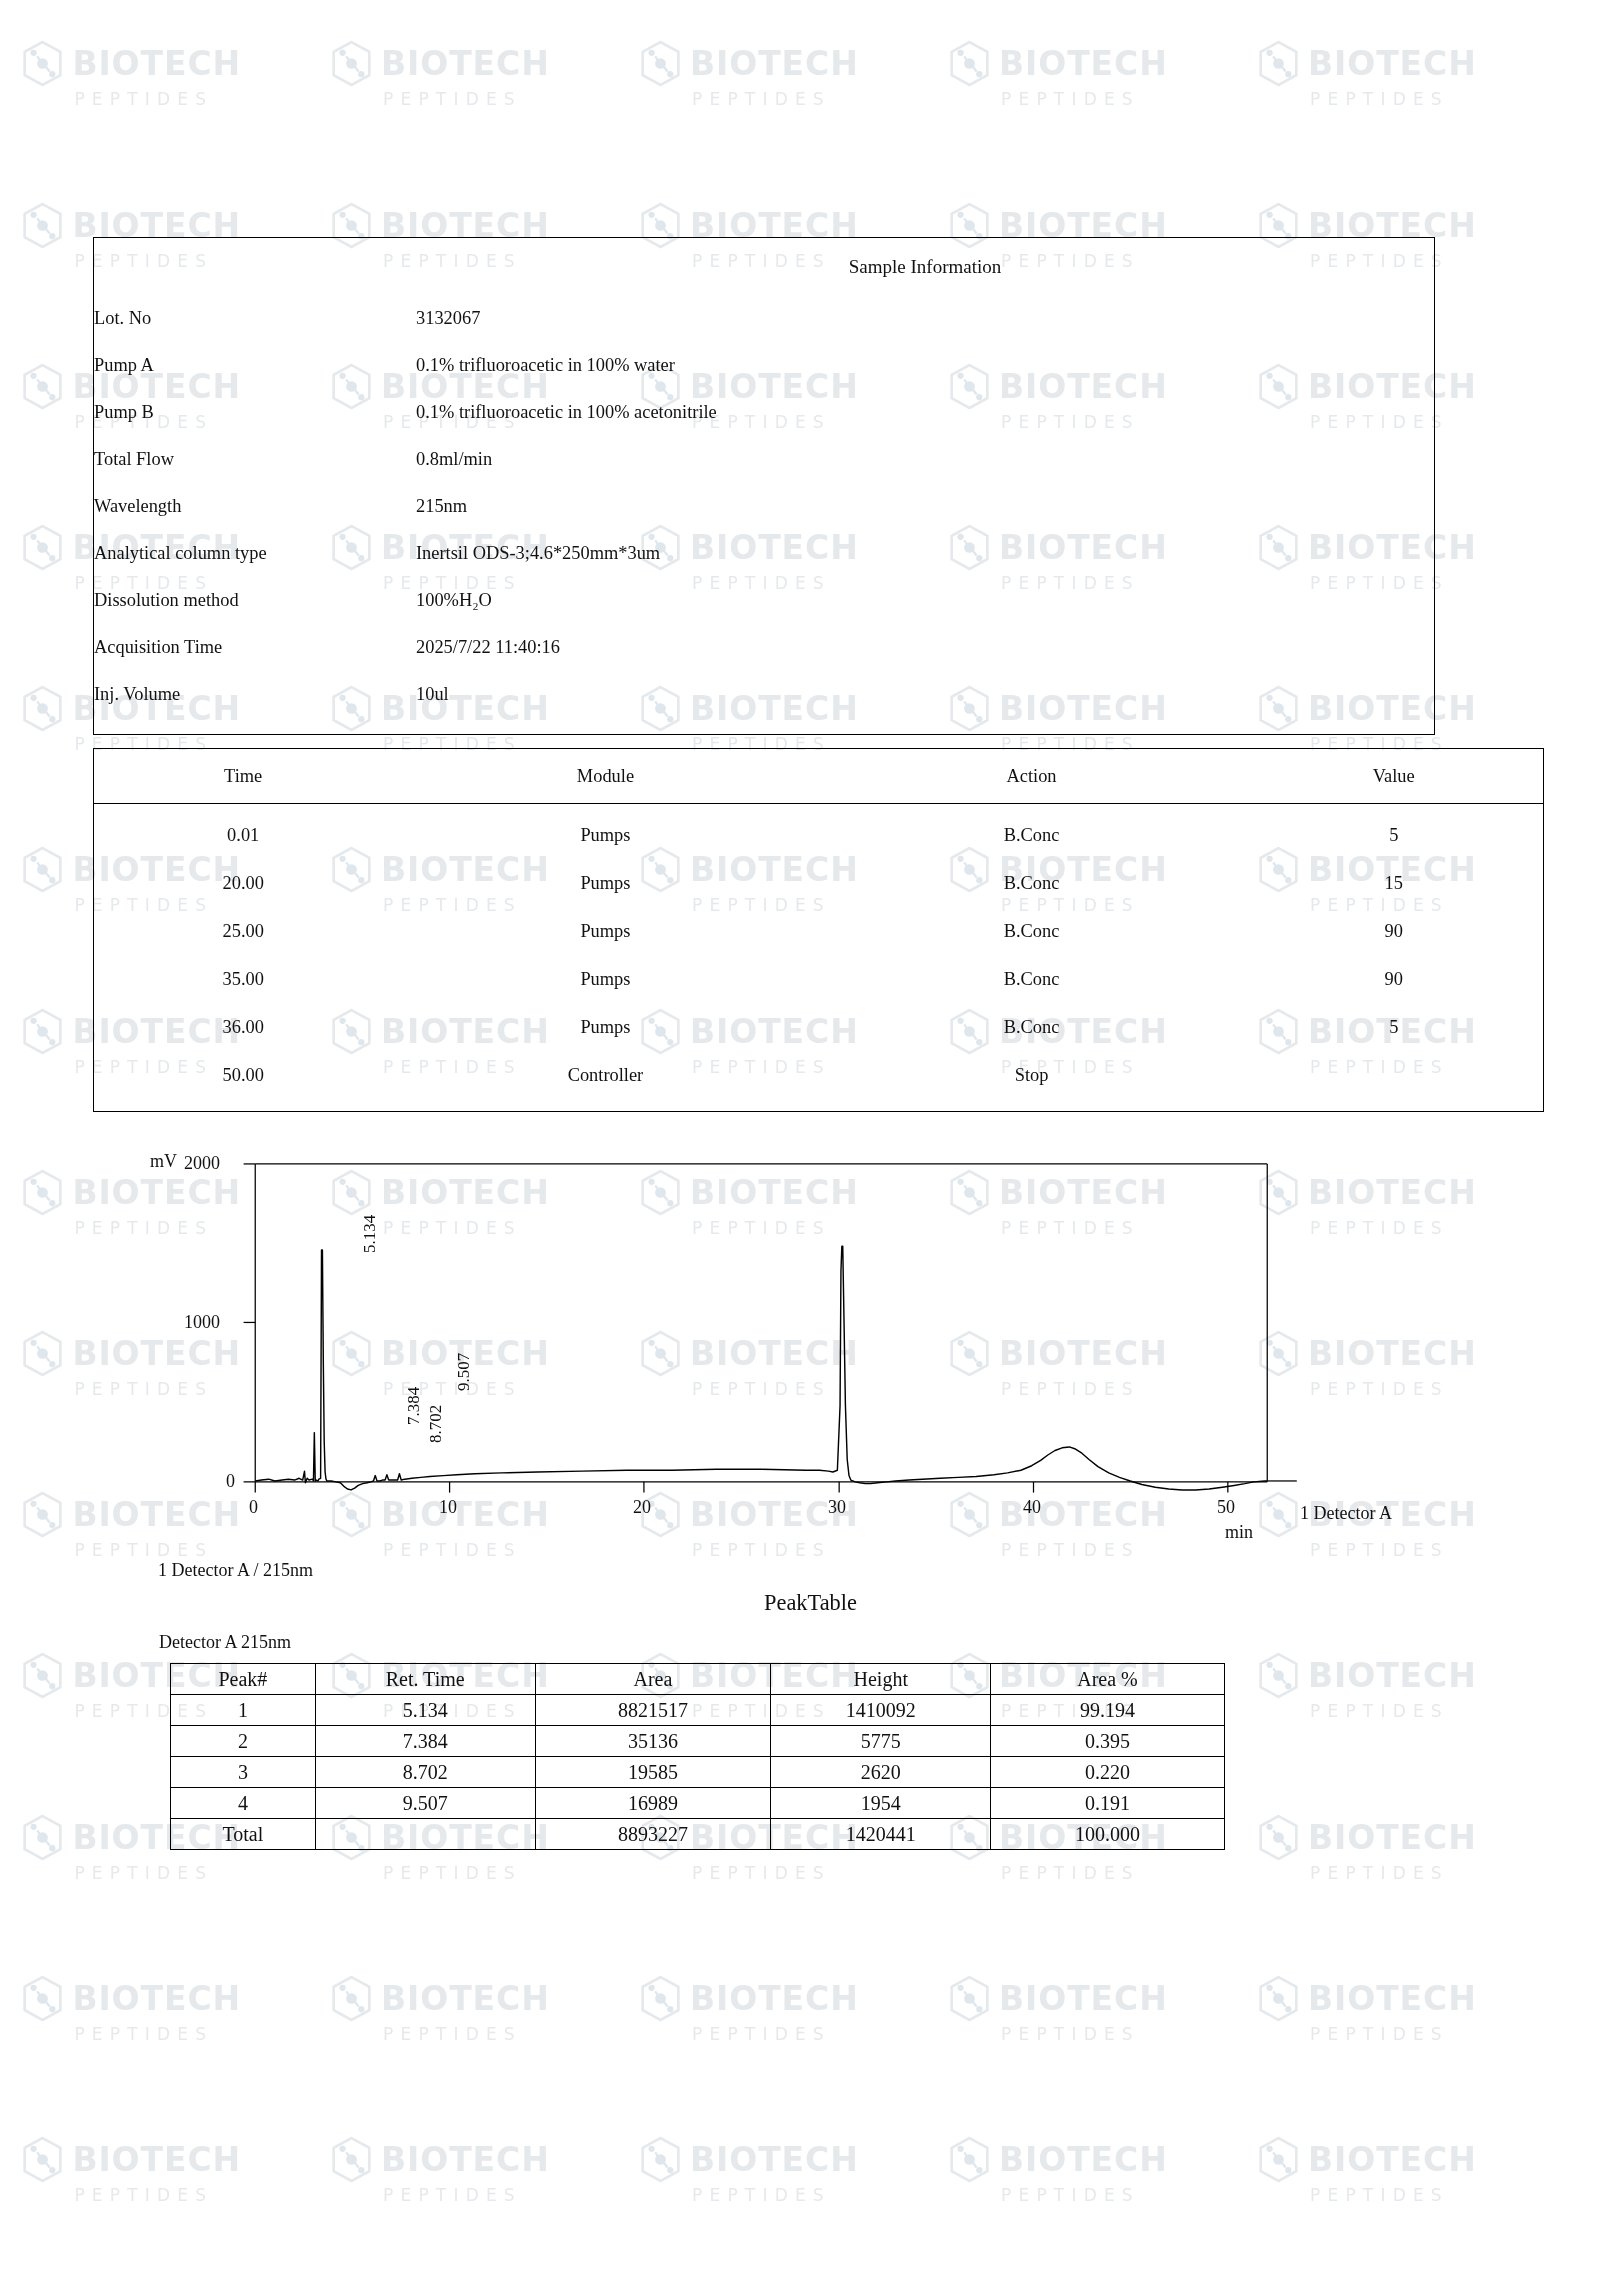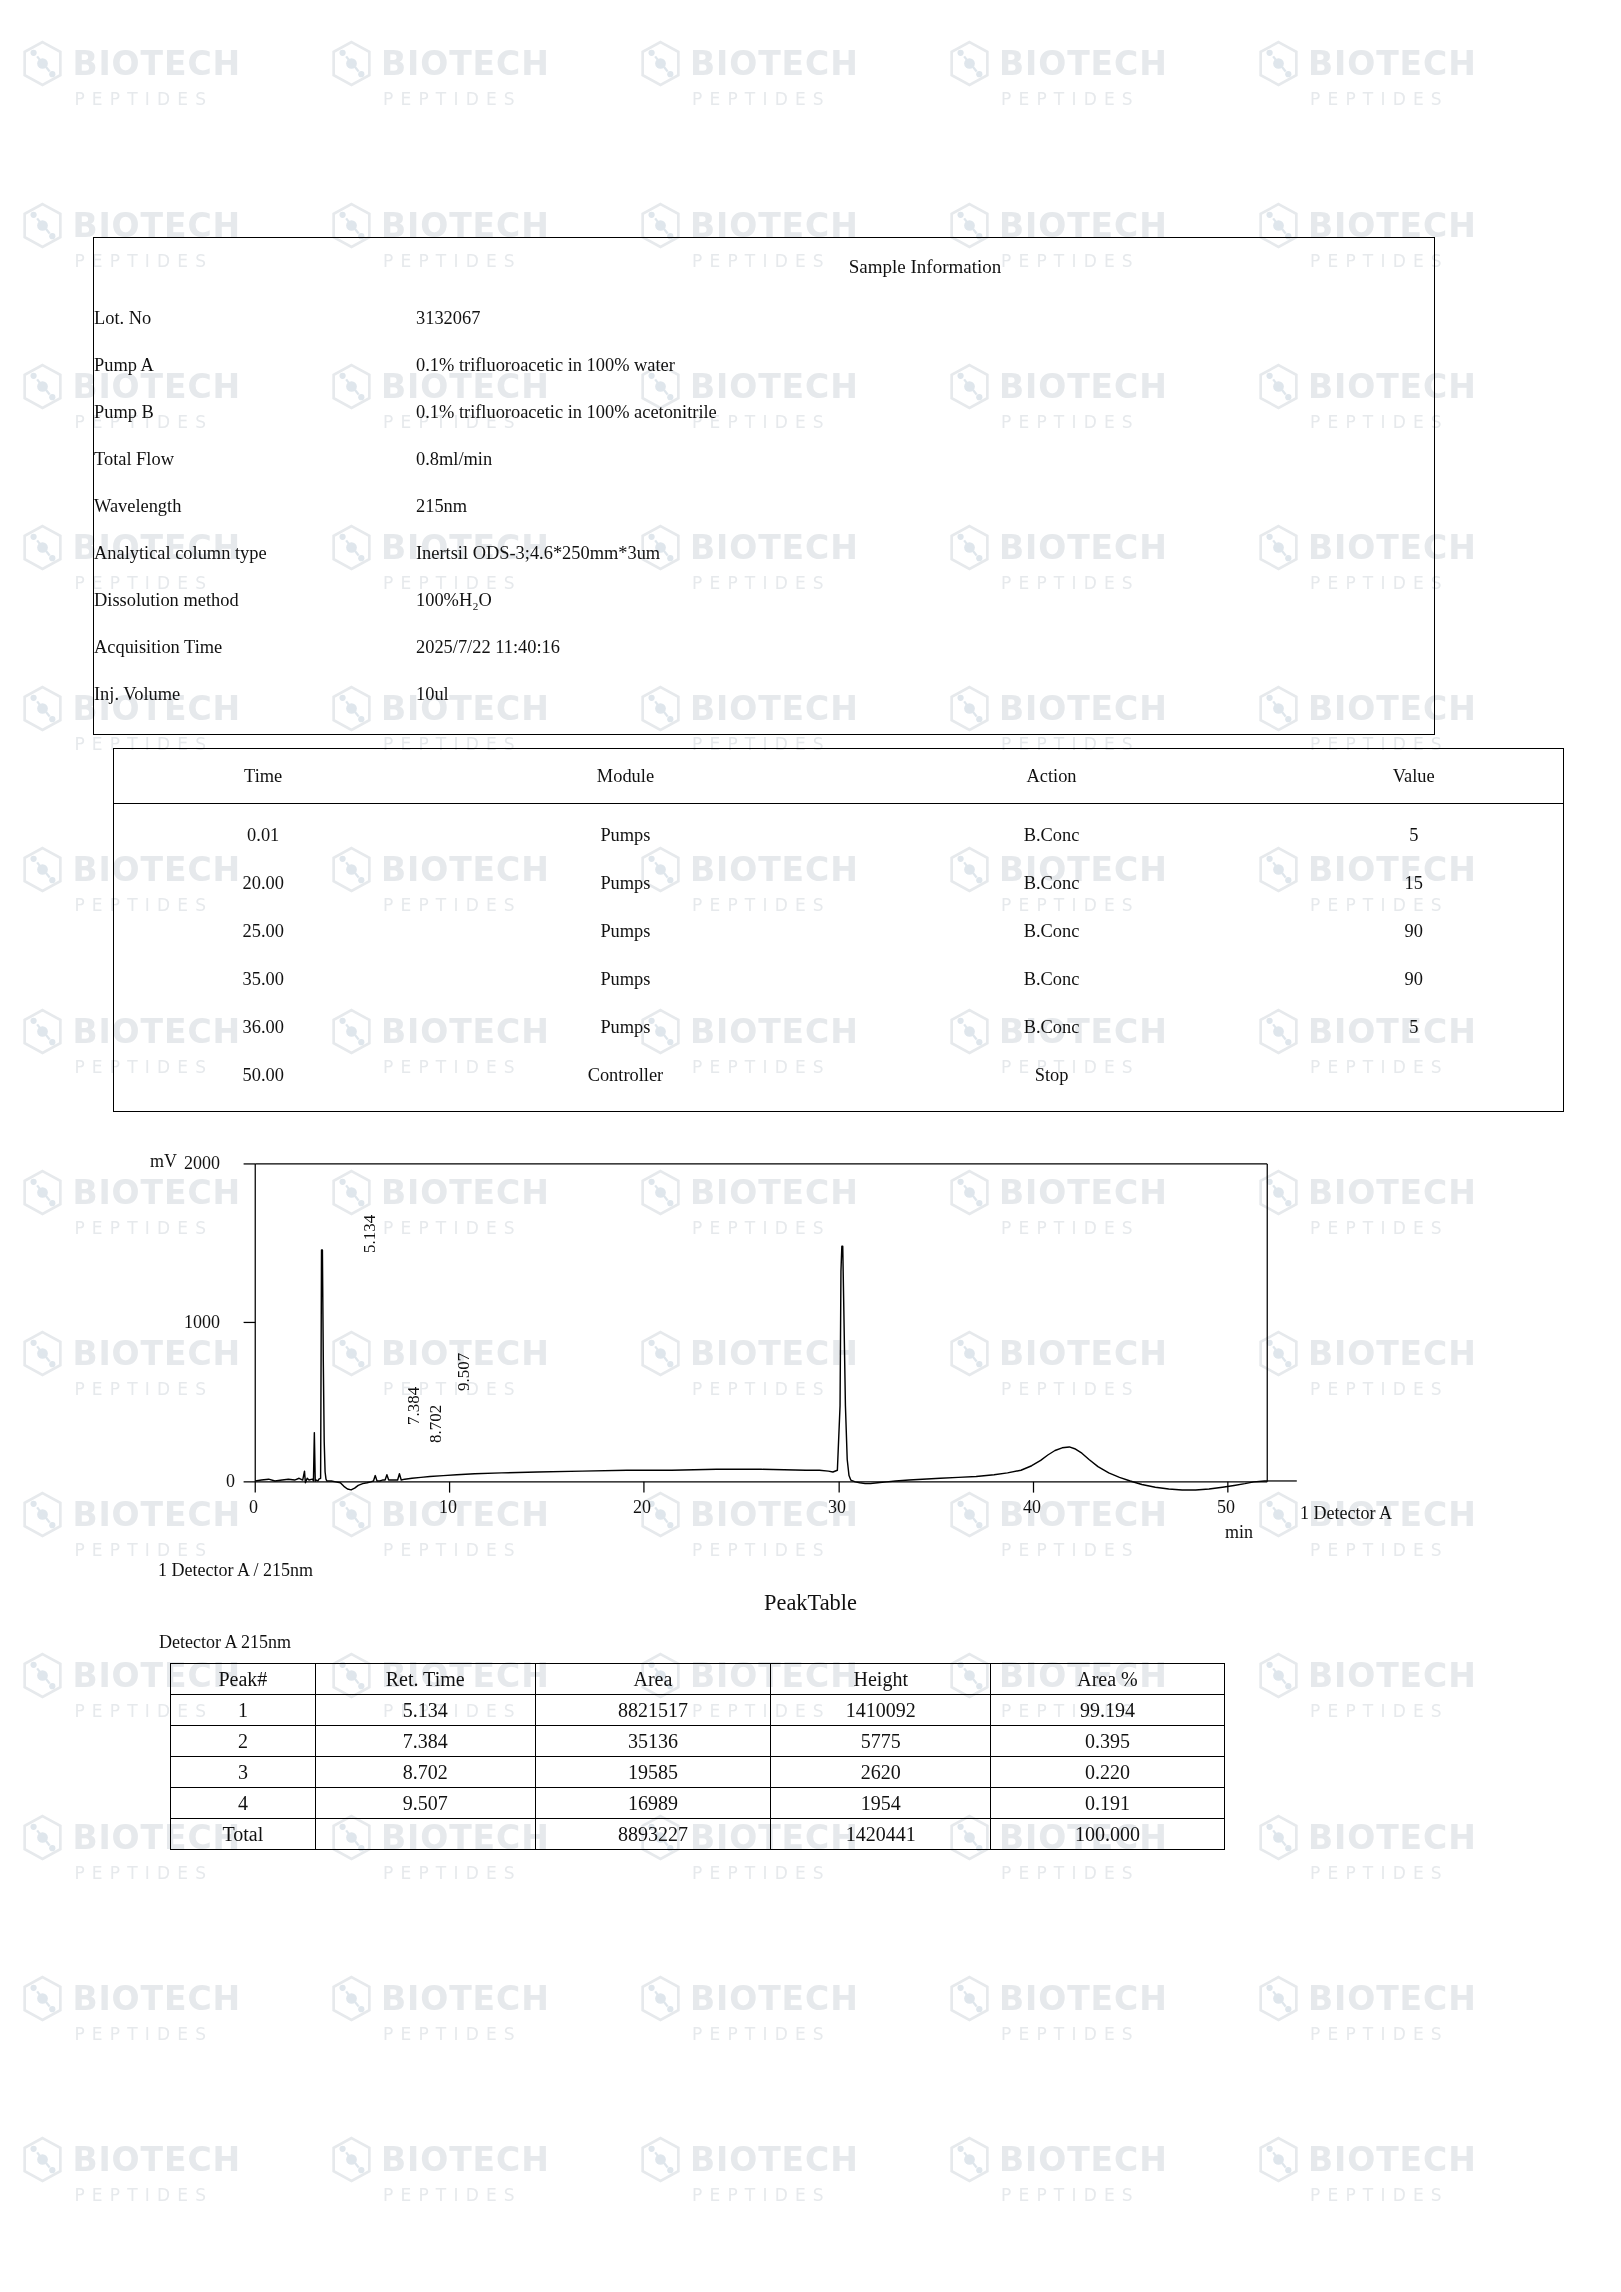--- a/index.html
+++ b/index.html
@@ -107,21 +107,20 @@
 
   
   .events-table {
     position: absolute;
     left: 93px;
     top: 748px;
     width: 1451px;
     border: 1.3px solid #000;
     border-collapse: collapse;
     font-size: 18.4px;
-    margin-left: 20px;
   }
   .events-table th {
     font-weight: normal;
     height: 52px;
     vertical-align: middle;
     border-bottom: 1.3px solid #000;
   }
   .events-table td {
     height: 46px;
     vertical-align: middle;

